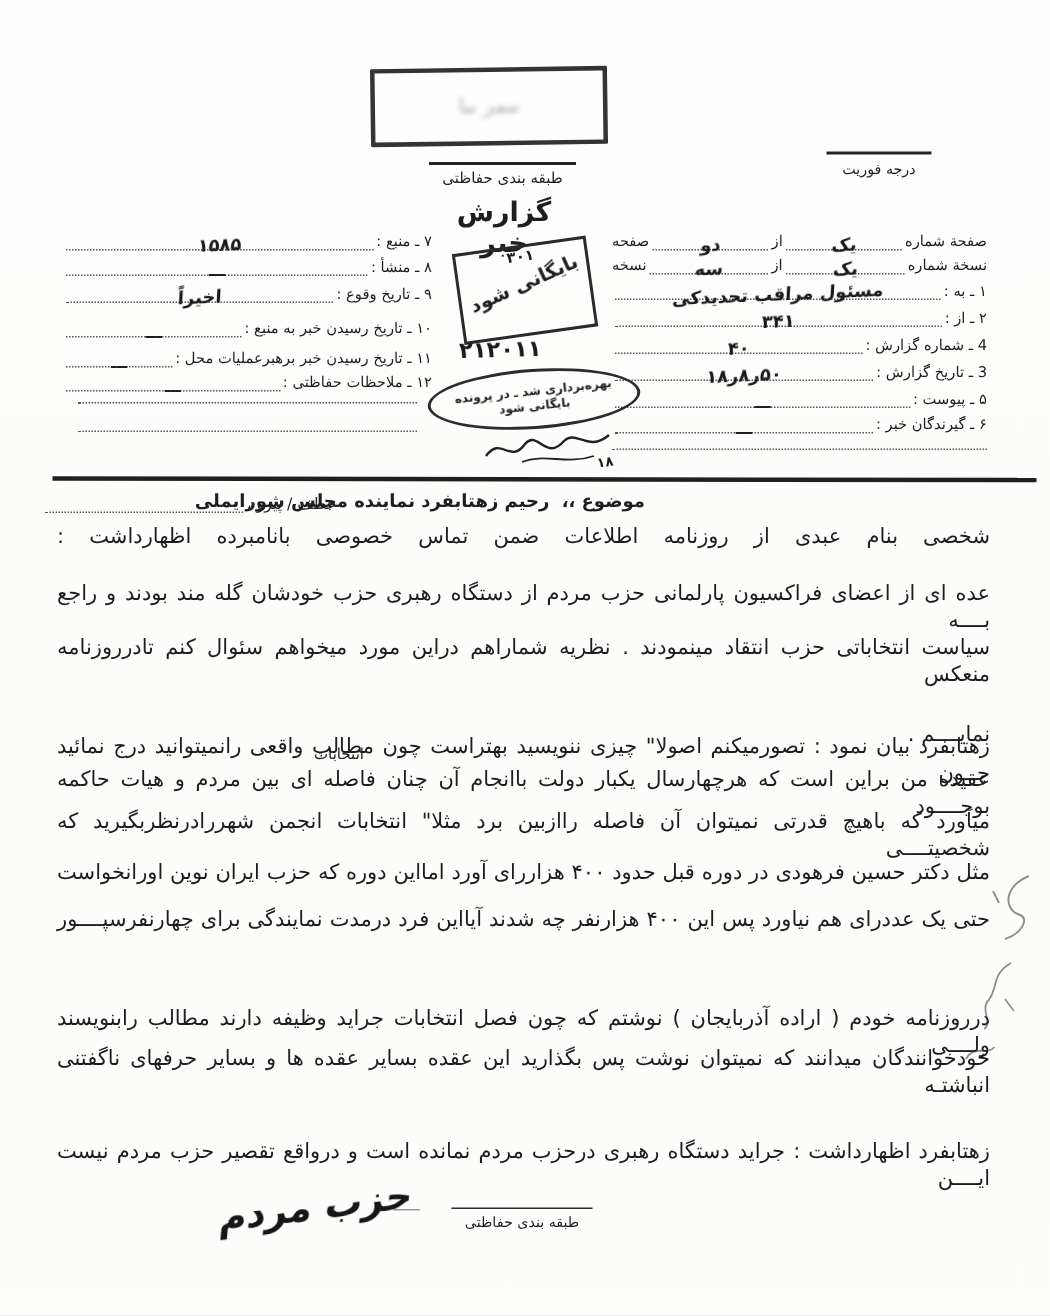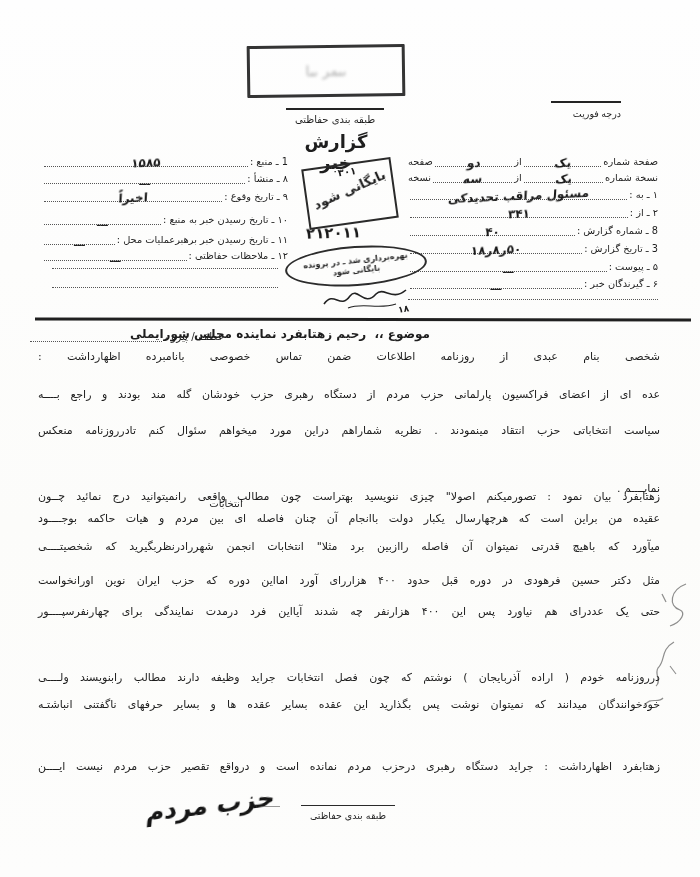--- a/index.html
+++ b/index.html
@@ -11,22 +11,22 @@
   .abs{position:absolute;}
 
   
   .top-stamp{left:247px;top:45px;width:152px;height:46px;border:3px solid #343434;
     border-radius:1px;transform:rotate(-0.8deg);display:flex;align-items:center;justify-content:center;}
   .faded{filter:blur(1.6px);opacity:.42;font-size:14px;letter-spacing:3px;color:#333;}
 
   .cls-top{left:286px;top:108px;width:98px;text-align:center;font-size:10px;
     border-top:2px solid #242424;padding-top:4px;}
   .doc-title{left:293px;top:131px;width:86px;text-align:center;font-size:18px;font-weight:bold;}
-  .urgency{left:551px;top:101px;width:70px;font-size:9.5px;
-    border-top:2px solid #242424;padding-top:5px;font-family:Liberation Serif, serif;}
+  .urgency{left:551px;top:101px;width:70px;text-align:center;font-size:9.5px;
+    border-top:2px solid #242424;padding-top:5px;}
 
   
   .meta-right{left:408px;top:148px;width:250px;height:160px;font-size:9.8px;}
   .meta-left {left:42px; top:148px;width:246px;height:150px;font-size:9.8px;}
   .mrow{position:absolute;left:0;right:0;display:flex;align-items:flex-end;}
   .lbl{white-space:nowrap;}
   .dots{flex:1 1 auto;border-bottom:1.3px dotted #555;margin:0 2px;position:relative;height:11px;min-width:8px;}
   .val{position:absolute;left:0;right:0;bottom:-4px;text-align:center;font-size:10.5px;display:block;}
   .hand{font-size:12px;transform:rotate(-2.5deg) skewX(-6deg);filter:blur(.2px);font-weight:bold;color:#191919;}
   .dashv{letter-spacing:0;font-weight:bold;}
@@ -51,21 +51,21 @@
   .sig{left:318px;top:284px;width:95px;height:30px;}
   .sig .d18{position:absolute;right:4px;bottom:0;font-size:9px;transform:rotate(-8deg);font-weight:bold;}
 
   
   .rule{left:35px;top:318px;width:656px;border-top:3px solid #202020;transform:rotate(.1deg);}
   .subject{right:270px;top:327px;font-size:12px;font-weight:bold;white-space:nowrap;}
   .subject .s-label{margin-left:4px;}
   .atf{left:28px;top:330px;width:196px;display:flex;align-items:flex-end;font-size:10.5px;}
 
   
-  .bl{position:absolute;left:38px;width:622px;font-size:11px;color:#1d1d1d;
+  .bl{position:absolute;left:38px;width:622px;font-size:14px;color:#1d1d1d;
       text-align:justify;text-align-last:justify;-moz-text-align-last:justify;line-height:1.25;}
   .bl.short{text-align:right;text-align-last:right;margin-top:36px;-moz-text-align-last:right;}
   .bl1{top:350px}.bl2{top:388px}.bl3{top:424px}.bl4{top:446px}.bl5{top:490px}
   .bl6{top:512px}.bl7{top:540px}.bl8{top:574px}.bl9{top:605px}.bl10{top:638px}
   .bl11{top:671px}.bl12{top:698px}.bl13{top:727px}.bl14{top:760px}
   .sup-word{left:200px;top:498px;width:52px;text-align:center;font-size:10px;}
 
   
   .scrib{opacity:.55;}
   .scrib svg{display:block;}
@@ -119,21 +119,21 @@
           <span class="val hand">مسئول مراقب تحدیدکی</span>
         </span>
     </div>
     <div class="mrow r4">
       <span class="lbl">۲ ـ از :</span>
       <span class="dots">
           <span class="val hand">۳۴۱</span>
         </span>
     </div>
     <div class="mrow r5">
-      <span class="lbl">8 ـ شماره گزارش :</span>
+      <span class="lbl">4 ـ شماره گزارش :</span>
       <span class="dots">
           <span class="val hand">۴۰</span>
         </span>
     </div>
     <div class="mrow r6">
       <span class="lbl">3 ـ تاریخ گزارش :</span>
       <span class="dots">
           <span class="val hand">۵۰ر۸ر۱۸</span>
         </span>
     </div>
@@ -147,21 +147,21 @@
       <span class="lbl">۶ ـ گیرندگان خبر :</span>
       <span class="dots">
           <span class="val dashv">ـــ</span>
         </span>
     </div>
     <div class="dotline dlr"></div>
   </div>
 
   <div class="abs meta-left">
     <div class="mrow q1">
-      <span class="lbl">1 ـ منبع :</span>
+      <span class="lbl">۷ ـ منبع :</span>
       <span class="dots">
           <span class="val hand">۱۵۸۵</span>
         </span>
     </div>
     <div class="mrow q2">
       <span class="lbl">۸ ـ منشأ :</span>
       <span class="dots">
           <span class="val dashv">ـــ</span>
         </span>
     </div>

